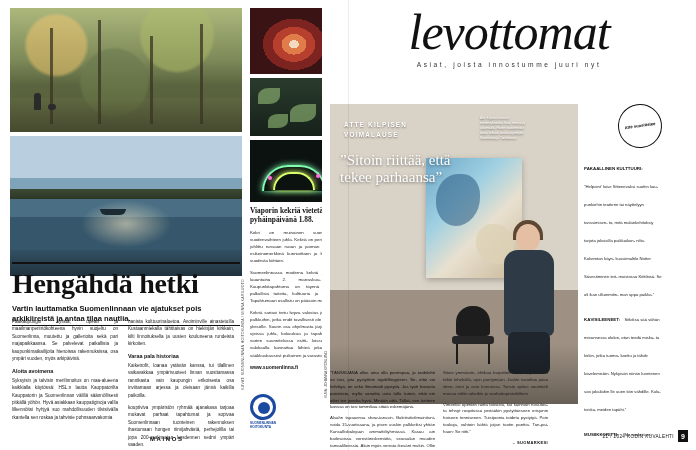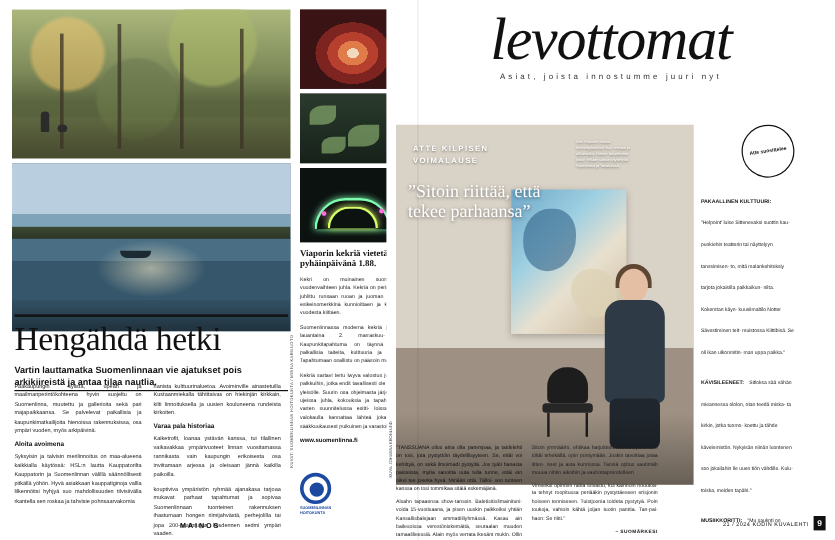--- a/index.html
+++ b/index.html
@@ -73,21 +73,21 @@
   }
   .photo-water .boat {
     position: absolute; left: 90px; top: 52%; width: 26px; height: 6px;
     background: #1c2a33; border-radius: 0 0 6px 6px;
   }
 
   .headline-wrap { position: absolute; left: 12px; top: 262px; width: 228px; }
   .rule-top { height: 2px; background: #111; margin-bottom: 6px; }
   .headline {
     font-family: "Liberation Serif", serif;
-    font-size: 28px; line-height: 1.0; font-weight: 400; color: #111;
+    font-size: 28px; line-height: 1.0; font-weight: 700; color: #111;
     letter-spacing: -0.3px;
   }
   .deck {
     margin-top: 6px; font-size: 7.6px; line-height: 1.35; font-weight: 700; color: #111;
     border-bottom: 1px solid #111; padding-bottom: 0;
   }
 
   .lp-body { position: absolute; left: 12px; top: 318px; width: 228px; display: flex; gap: 10px; }
   .lp-col { width: 106px; }
   .para { font-size: 4.6px; line-height: 1.62; color: #222; text-align: justify; margin: 0 0 5px 0; }

